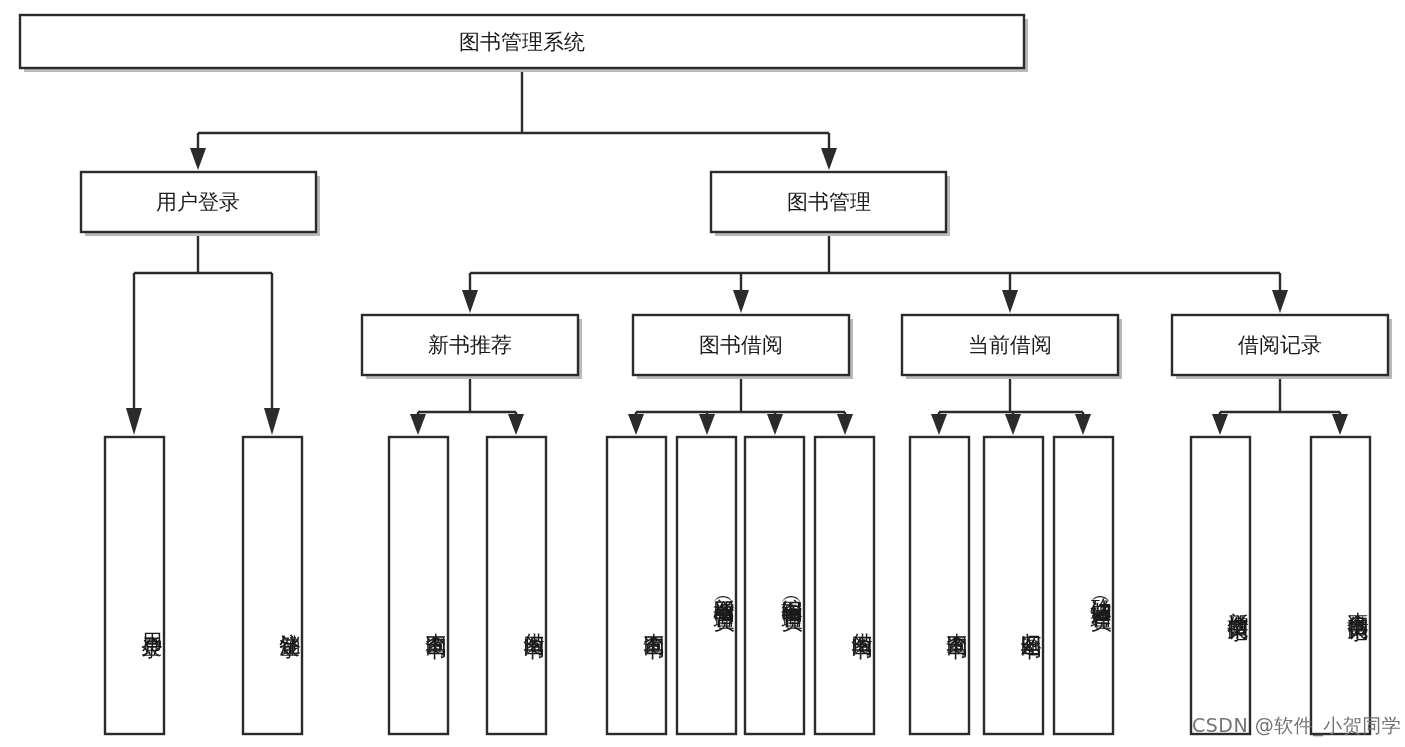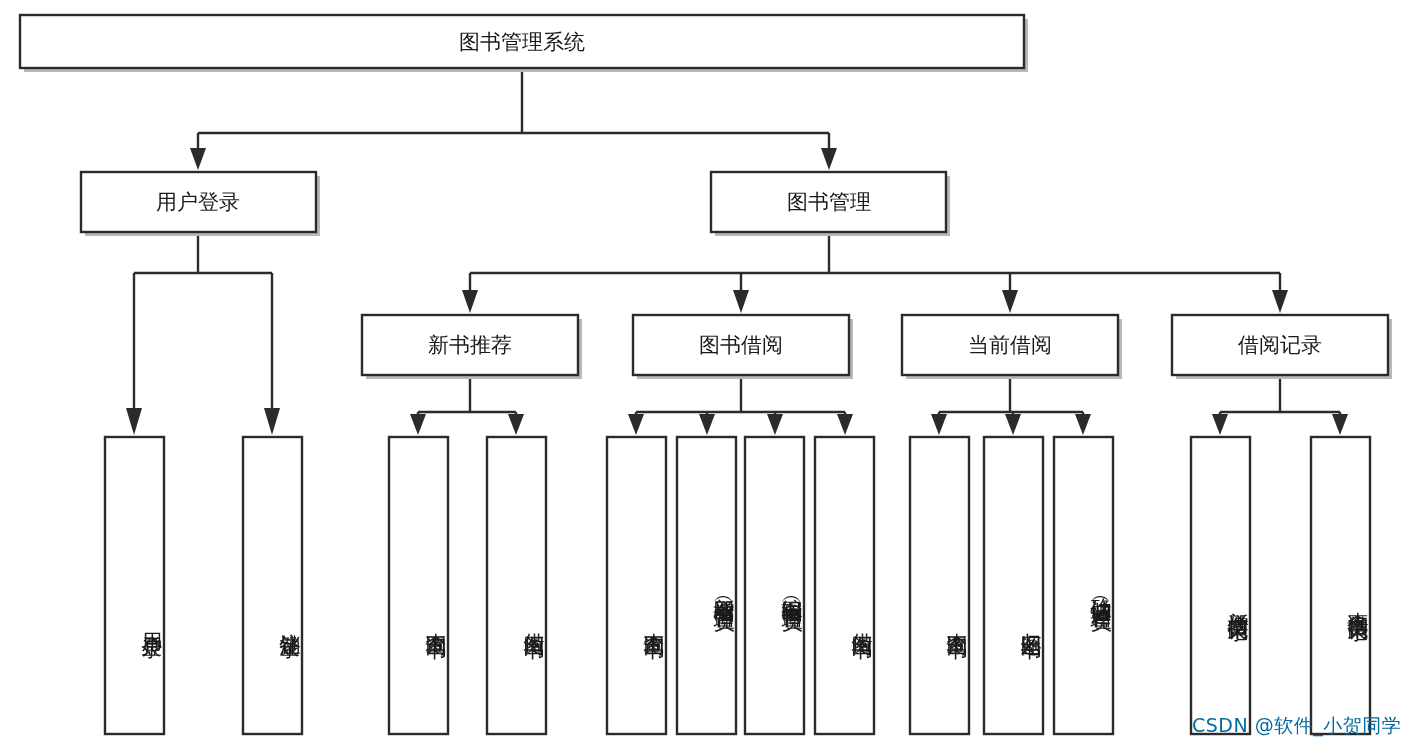--- a/index.html
+++ b/index.html
@@ -66,21 +66,21 @@
     white-space: nowrap;
     display: flex;
     align-items: flex-start;
     justify-content: center;
     pointer-events: none;
   }
   .watermark {
     position: absolute;
     font-family: "DejaVu Sans", "Liberation Sans", sans-serif;
     font-size: 19px;
-    color: #0369a1;
+    color: #737373;
     white-space: nowrap;
     letter-spacing: 0.5px;
   }
 </style>
 </head>
 <body>
 
 <div id="diagram-root">
 
   <svg class="diagram-canvas" viewBox="0 0 1405 747">

